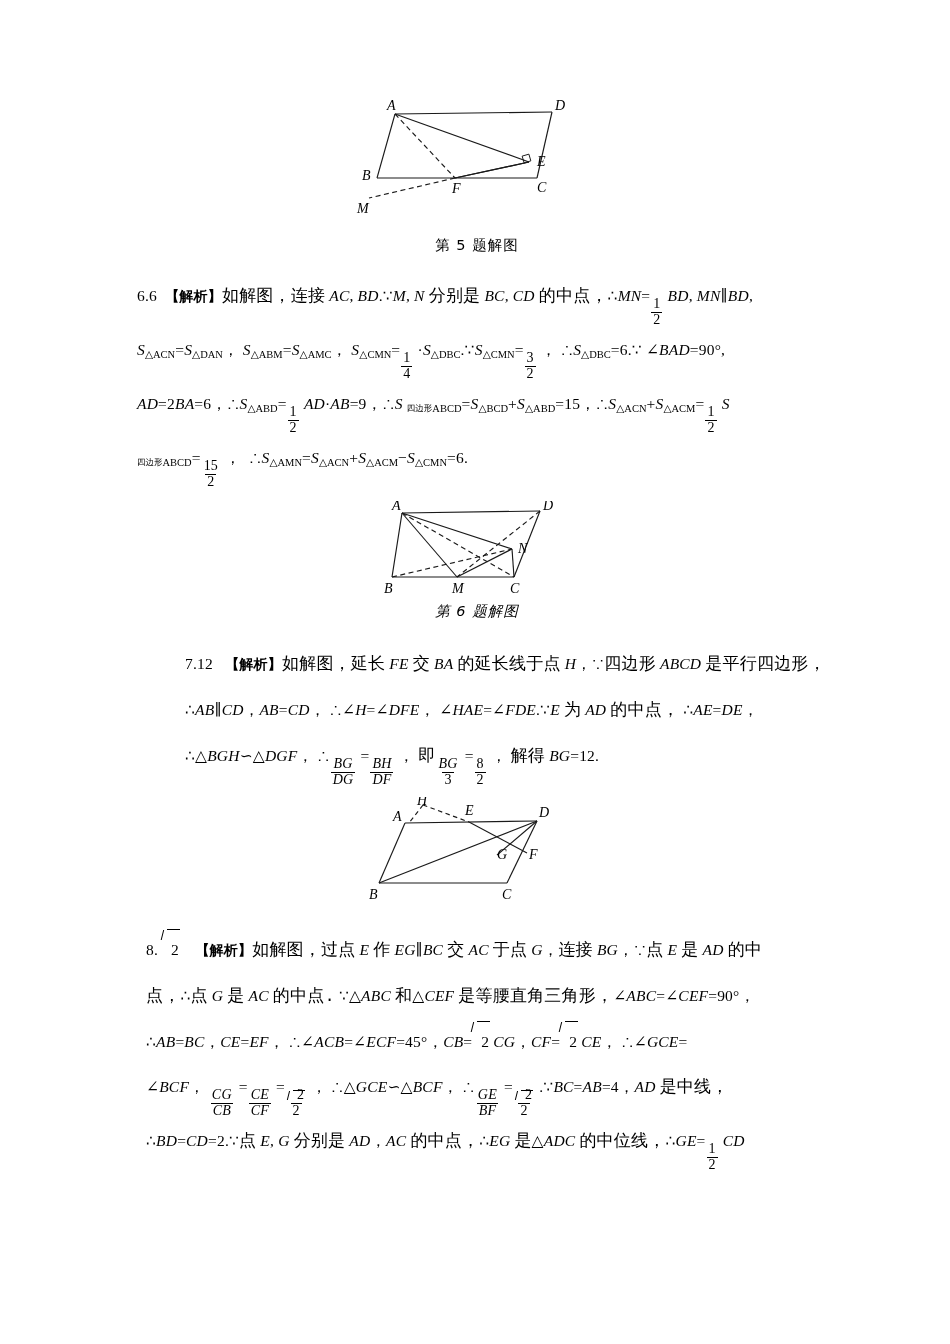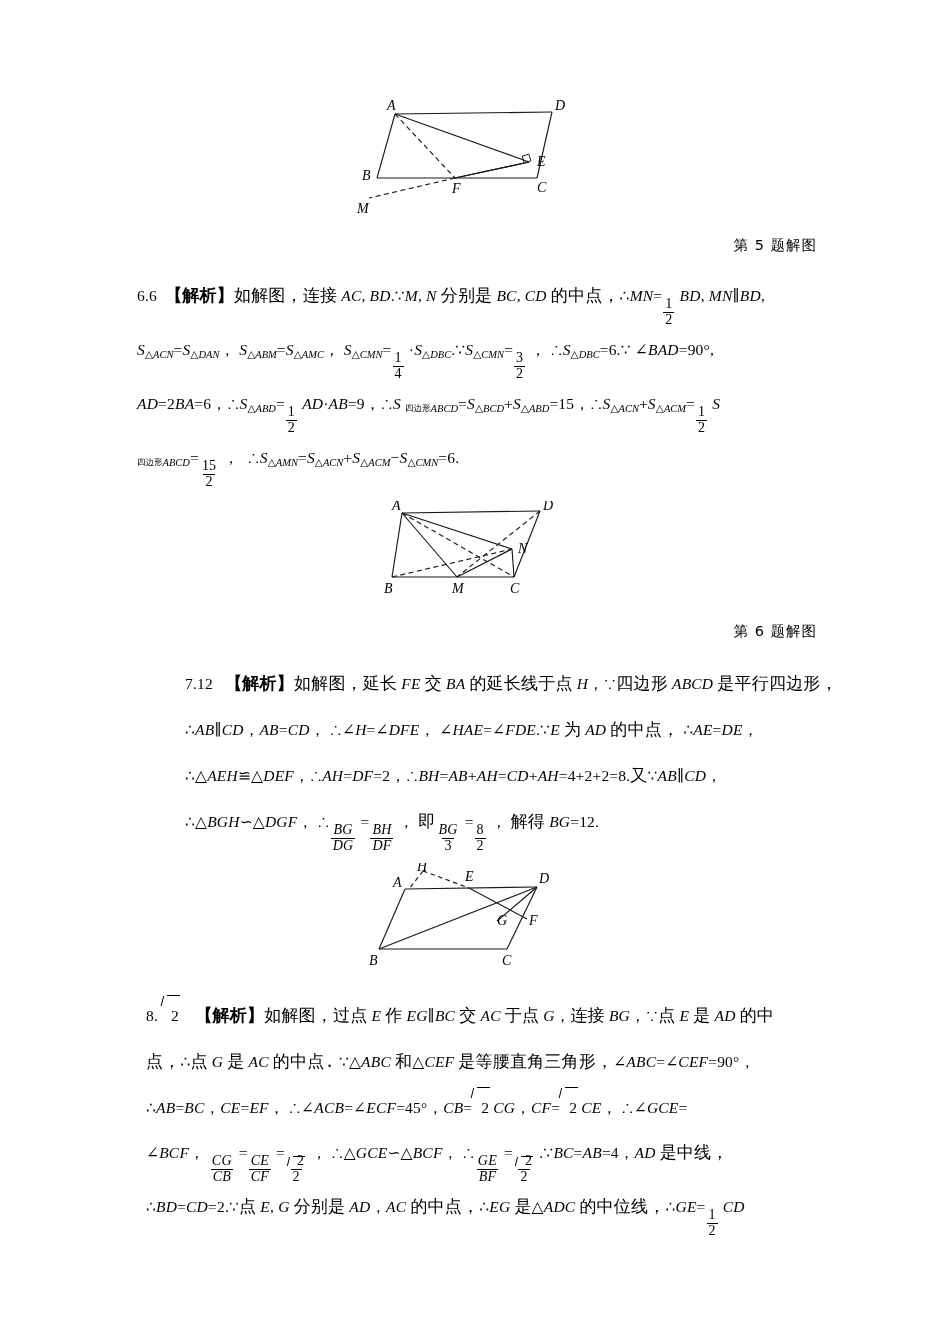--- a/index.html
+++ b/index.html
@@ -31,42 +31,41 @@
   
   .para {
     font-size: 15.5px;
     line-height: 45px;
     text-align: justify;
     letter-spacing: 0.2px;
   }
   .para .ln { display: block; white-space: nowrap; }
   .it { font-style: italic; }
   .cn { font-style: normal; font-family: Liberation Mono, monospace; font-size: 17px; }
-  .bracket { font-family: Liberation Sans, sans-serif; font-size: 17px; font-weight: bold; }
+  .bracket { font-family: Liberation Sans, sans-serif; font-size: 14px; font-weight: bold; }
   .num { font-style: normal; }
 
   
   .frac {
     display: inline-flex;
     flex-direction: column;
     align-items: center;
     vertical-align: -0.48em;
     font-style: normal;
     line-height: 1.02;
     margin: 0 1px;
   }
   .frac .n { font-size: 14px; padding: 0 2px; }
   .frac .d { font-size: 14px; padding: 0 2px; border-top: 1.1px solid #000; }
   .frac.ital .n, .frac.ital .d { font-style: italic; }
 
   
   .sub {
     font-size: 10.5px;
     vertical-align: -0.28em;
-    font-style: italic;
     letter-spacing: 0;
   }
   .sub.tiny { font-size: 8.5px; font-style: normal; font-family: "DejaVu Sans", sans-serif; }
 
   
   .rad { display: inline-block; position: relative; padding-left: 8px; font-style: normal; }
   .rad::before {
     content: "";
     position: absolute;
     left: 0; top: 0.22em;
@@ -79,21 +78,21 @@
     position: absolute;
     left: 5px; right: -1px; top: 0.14em;
     border-top: 1.1px solid #000;
   }
   .rad > span { padding-left: 1px; }
 
   
   .figure { position: relative; }
   .figure svg { display: block; margin: 0 auto; }
   .caption {
-    text-align: right;
+    text-align: center;
     font-family: "DejaVu Sans", "Liberation Sans", sans-serif;
     font-size: 14.5px;
     letter-spacing: 1px;
   }
   .lbl {
     font-family: "Liberation Serif", serif;
     font-style: italic;
     font-size: 14px;
   }
 </style>
@@ -188,32 +187,29 @@
       </g>
       <g class="lbl" fill="#000">
         <text x="30" y="9">A</text>
         <text x="181" y="9">D</text>
         <text x="22" y="92">B</text>
         <text x="90" y="92">M</text>
         <text x="148" y="92">C</text>
         <text x="156" y="52">N</text>
       </g>
     </svg>
-    <div class="caption" style="margin-top:26px;">第 6 题解图</div>
+    <div class="caption" style="margin-top:6px;font-style:italic;">第 6 题解图</div>
   </div>
 
   <div class="para" style="margin-top:20px;margin-left:48px;">
     <span class="ln">
       <span class="num">7.</span><span class="num">12</span>&nbsp;&nbsp;&nbsp;<span class="bracket">【解析】</span><span class="cn">如解图，延长</span>&nbsp;<span class="it">FE</span>&nbsp;<span class="cn">交</span>&nbsp;<span class="it">BA</span>&nbsp;<span class="cn">的延长线于点</span>&nbsp;<span class="it">H</span>，∵<span class="cn">四边形</span>&nbsp;<span class="it">ABCD</span>&nbsp;<span class="cn">是平行四边形，</span>
     </span>
     <span class="ln">
       ∴<span class="it">AB</span>∥<span class="it">CD</span>，<span class="it">AB</span>=<span class="it">CD</span>，&nbsp;∴∠<span class="it">H</span>=∠<span class="it">DFE</span>，&nbsp;∠<span class="it">HAE</span>=∠<span class="it">FDE</span>.∵<span class="it">E</span>&nbsp;<span class="cn">为</span>&nbsp;<span class="it">AD</span>&nbsp;<span class="cn">的中点，</span>&nbsp;∴<span class="it">AE</span>=<span class="it">DE</span>，
-    </span>
-    <span class="ln">
-      ∴△<span class="it">AEH</span>≌△<span class="it">DEF</span>，∴<span class="it">AH</span>=<span class="it">DF</span>=2，∴<span class="it">BH</span>=<span class="it">AB</span>+<span class="it">AH</span>=<span class="it">CD</span>+<span class="it">AH</span>=4+2+2=8.<span class="cn">又</span>∵<span class="it">AB</span>∥<span class="it">CD</span>，
     </span>
     <span class="ln">
       ∴△<span class="it">BGH</span>∽△<span class="it">DGF</span>，&nbsp;∴<span class="frac ital">
             <span class="n">BG</span>
             <span class="d">DG</span>
           </span>&nbsp;=<span class="frac ital">
             <span class="n">BH</span>
             <span class="d">DF</span>
           </span>&nbsp;，&nbsp;<span class="cn">即</span><span class="frac">
             <span class="n" style="font-style:italic;">BG</span>

